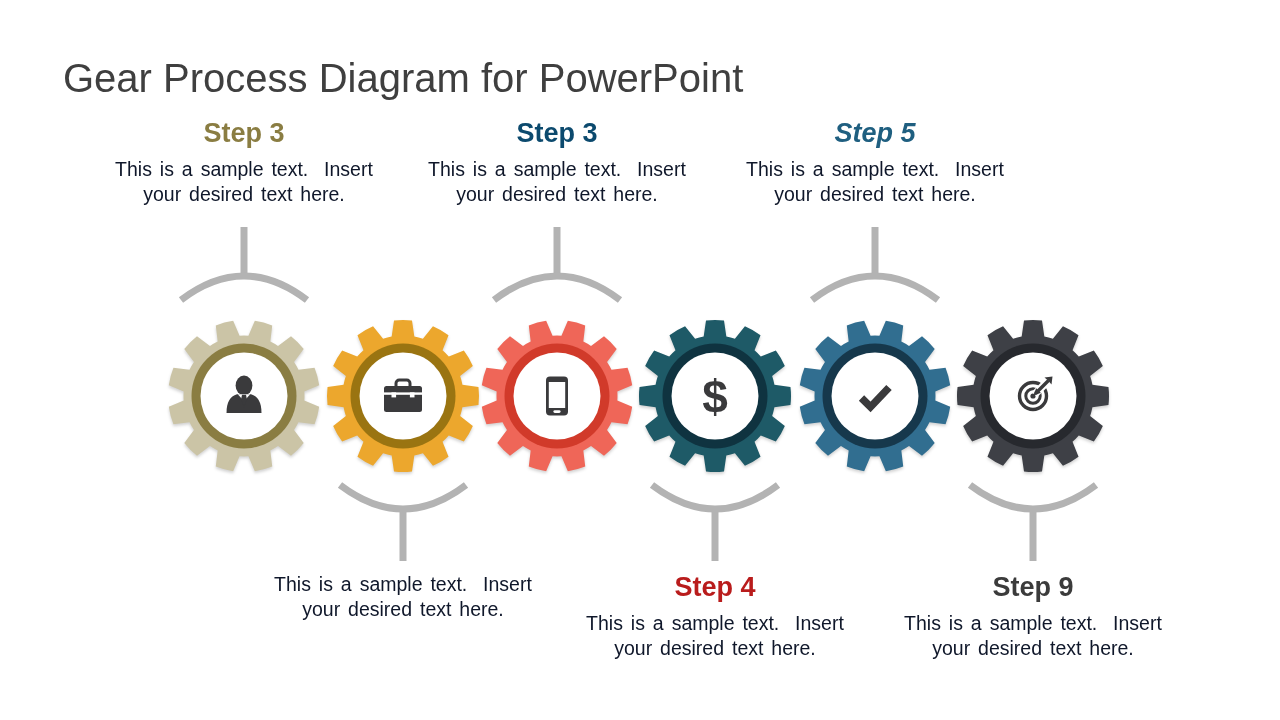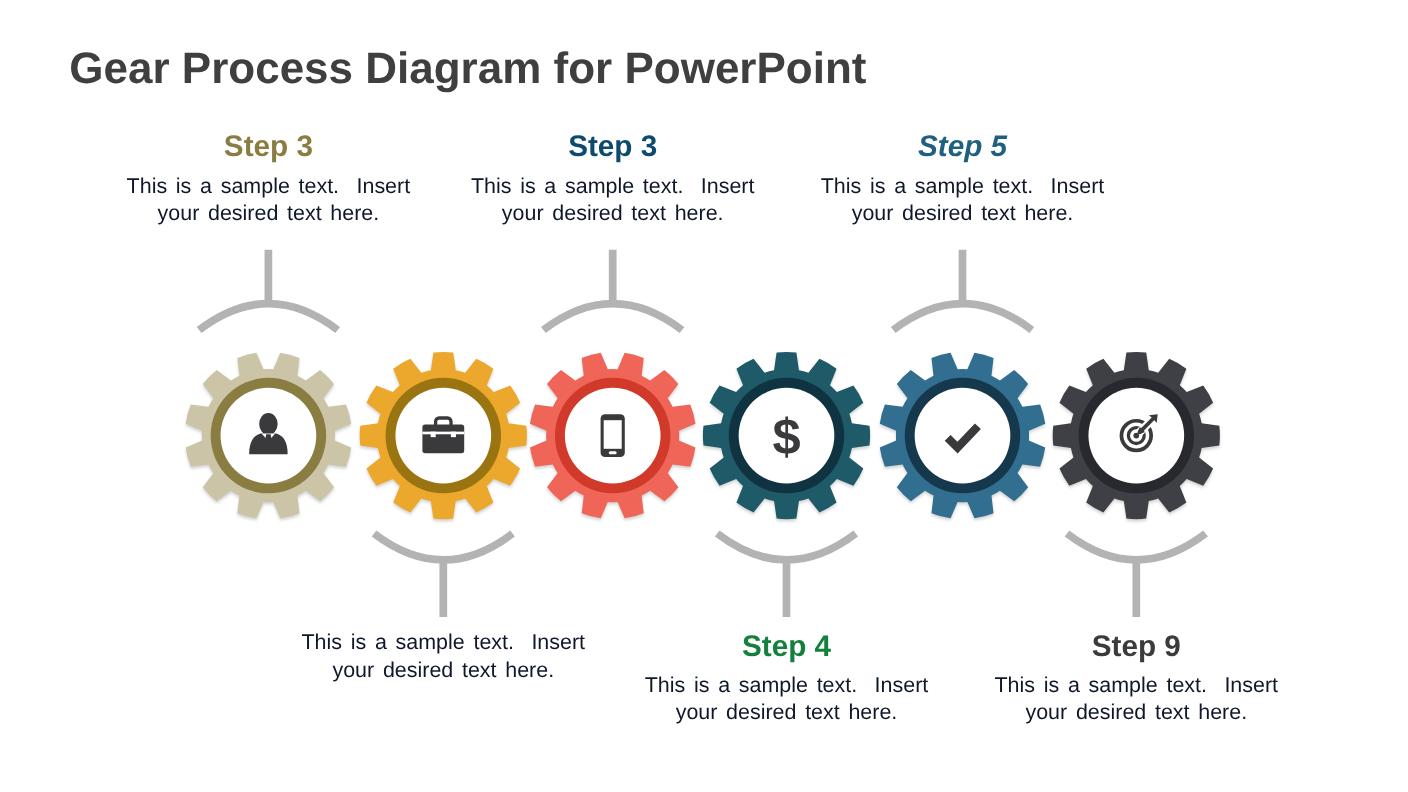--- a/index.html
+++ b/index.html
@@ -1,22 +1,22 @@
 <!DOCTYPE html>
 <html><head>
 <meta charset="utf-8">
 <style>
   html,body{margin:0;padding:0;background:#fff;}
   .slide{
     position:relative;width:1280px;height:720px;background:#fff;
     font-family:"Liberation Sans", sans-serif;overflow:hidden;
   }
   .slide-title{
-    position:absolute;left:63px;top:40px;margin:0;
-    font-size:40px;font-weight:700;letter-spacing:0px;
+    position:absolute;left:63px;top:56px;margin:0;
+    font-size:40px;font-weight:400;letter-spacing:0px;
     font-family:"Liberation Sans", sans-serif;
     text-align:center;
   }
   .step{position:absolute;left:0;top:0;width:0;height:0;}
   .step-text{
     position:absolute;width:330px;left:calc(var(--cx) - 165px);
     text-align:center;
   }
   .step.top .step-text{top:118px;}
   .step.bottom .step-text{top:572px;}
@@ -106,21 +106,21 @@
           <g>
             <rect x="-11" y="-19.5" width="22" height="39" rx="4" fill="#3A3A3C"></rect>
             <rect x="-8.2" y="-14" width="16.4" height="26" fill="#fff"></rect>
             <rect x="-3.6" y="14.2" width="7.2" height="2.8" rx="1.4" fill="#fff"></rect>
           </g>
         </svg></div>
   </section>
 
   <section class="step bottom" style="--cx: 715px;">
     <div class="step-text">
-      <h3 class="step-title" style="color: #15803d;">Step 4</h3>
+      <h3 class="step-title" style="color: #b91c1c;">Step 4</h3>
       <p class="step-desc"><span>This is a sample text.  Insert</span><br><span>your desired text here.</span></p>
     </div>
     <svg class="connector" viewBox="0 0 140 86">
         <path d="M 7,7 Q 70,55 133,7" stroke="#B3B3B3" stroke-width="7" fill="none"></path>
         <line x1="70" y1="31" x2="70" y2="83" stroke="#B3B3B3" stroke-width="7"></line>
       </svg>
     <div class="gear-wrap"><svg width="160" height="160" viewBox="-80 -80 160 160">
           <path d="M59.43,-11.34 L75.47,-9.00 A76,76 0 0 1 75.47,9.00 L59.43,11.34 A60.5,60.5 0 0 1 57.13,19.90 L69.85,29.94 A76,76 0 0 1 60.86,45.53 L45.80,39.53 A60.5,60.5 0 0 1 39.53,45.80 L45.53,60.86 A76,76 0 0 1 29.94,69.85 L19.90,57.13 A60.5,60.5 0 0 1 11.34,59.43 L9.00,75.47 A76,76 0 0 1 -9.00,75.47 L-11.34,59.43 A60.5,60.5 0 0 1 -19.90,57.13 L-29.94,69.85 A76,76 0 0 1 -45.53,60.86 L-39.53,45.80 A60.5,60.5 0 0 1 -45.80,39.53 L-60.86,45.53 A76,76 0 0 1 -69.85,29.94 L-57.13,19.90 A60.5,60.5 0 0 1 -59.43,11.34 L-75.47,9.00 A76,76 0 0 1 -75.47,-9.00 L-59.43,-11.34 A60.5,60.5 0 0 1 -57.13,-19.90 L-69.85,-29.94 A76,76 0 0 1 -60.86,-45.53 L-45.80,-39.53 A60.5,60.5 0 0 1 -39.53,-45.80 L-45.53,-60.86 A76,76 0 0 1 -29.94,-69.85 L-19.90,-57.13 A60.5,60.5 0 0 1 -11.34,-59.43 L-9.00,-75.47 A76,76 0 0 1 9.00,-75.47 L11.34,-59.43 A60.5,60.5 0 0 1 19.90,-57.13 L29.94,-69.85 A76,76 0 0 1 45.53,-60.86 L39.53,-45.80 A60.5,60.5 0 0 1 45.80,-39.53 L60.86,-45.53 A76,76 0 0 1 69.85,-29.94 L57.13,-19.90 A60.5,60.5 0 0 1 59.43,-11.34 Z" fill="#1E5A67"></path>
           <circle r="52.5" fill="#0F3340"></circle>
           <circle r="43.5" fill="#ffffff"></circle>

